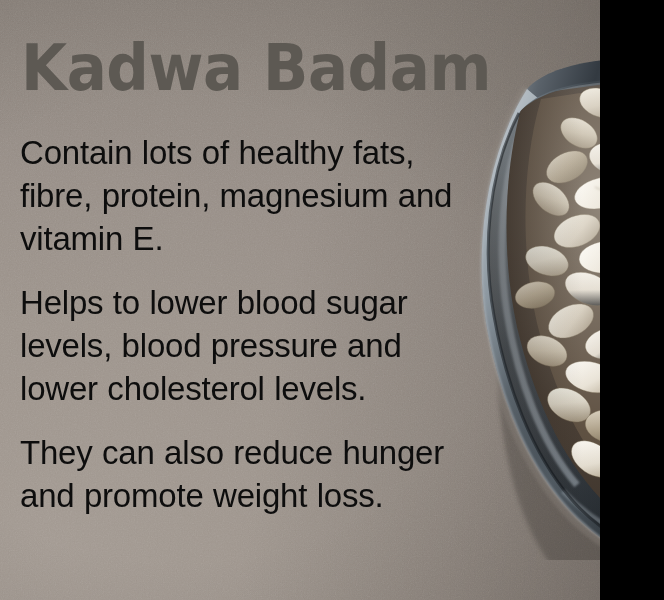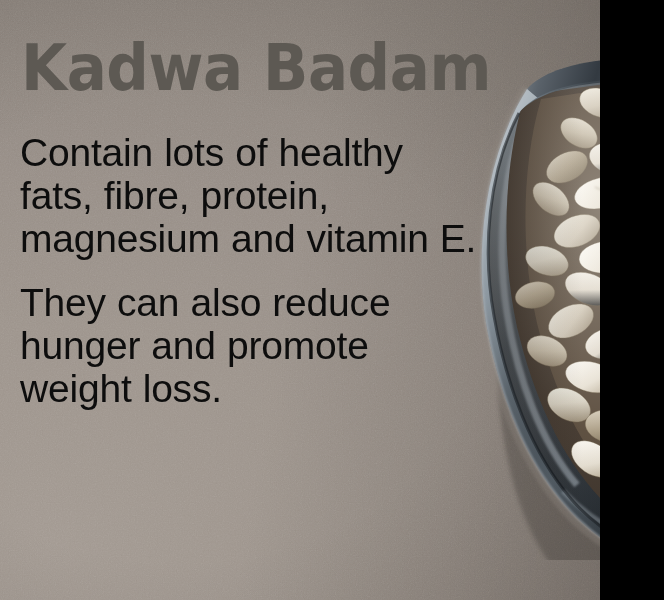--- a/index.html
+++ b/index.html
@@ -76,21 +76,21 @@
   }
   .body-block {
     position: absolute;
     left: 20px;
     top: 131px;
     width: 465px;
   }
   .para {
     margin: 0 0 21px 0;
     font-family: "Liberation Sans", sans-serif;
-    font-size: 39px;
+    font-size: 33px;
     line-height: 43px;
     color: #0d0d0d;
     letter-spacing: -0.2px;
     word-spacing: 0.5px;
   }
   .para:last-child { margin-bottom: 12px; }
 </style>
 </head>
 <body>
 
@@ -339,16 +339,17 @@
                C 198 520, 154 504, 116 468
                C 68 420, 38 348, 25 269
                C 12 192, 25 97, 67 30 Z" fill="#8f8780" opacity="0.35" filter="url(#edgeBlur)"></path>
     </svg>
   </div>
 
   <h1 class="headline">Kadwa Badam</h1>
 
   <div class="body-block">
     <p class="para">Contain lots of healthy fats, fibre, protein, magnesium and vitamin E.</p>
+    <p class="para">Helps to lower blood sugar levels, blood pressure and lower cholesterol levels.</p>
     <p class="para">They can also reduce hunger and promote weight loss.</p>
   </div>
 
 </div>
 
 </body></html>

